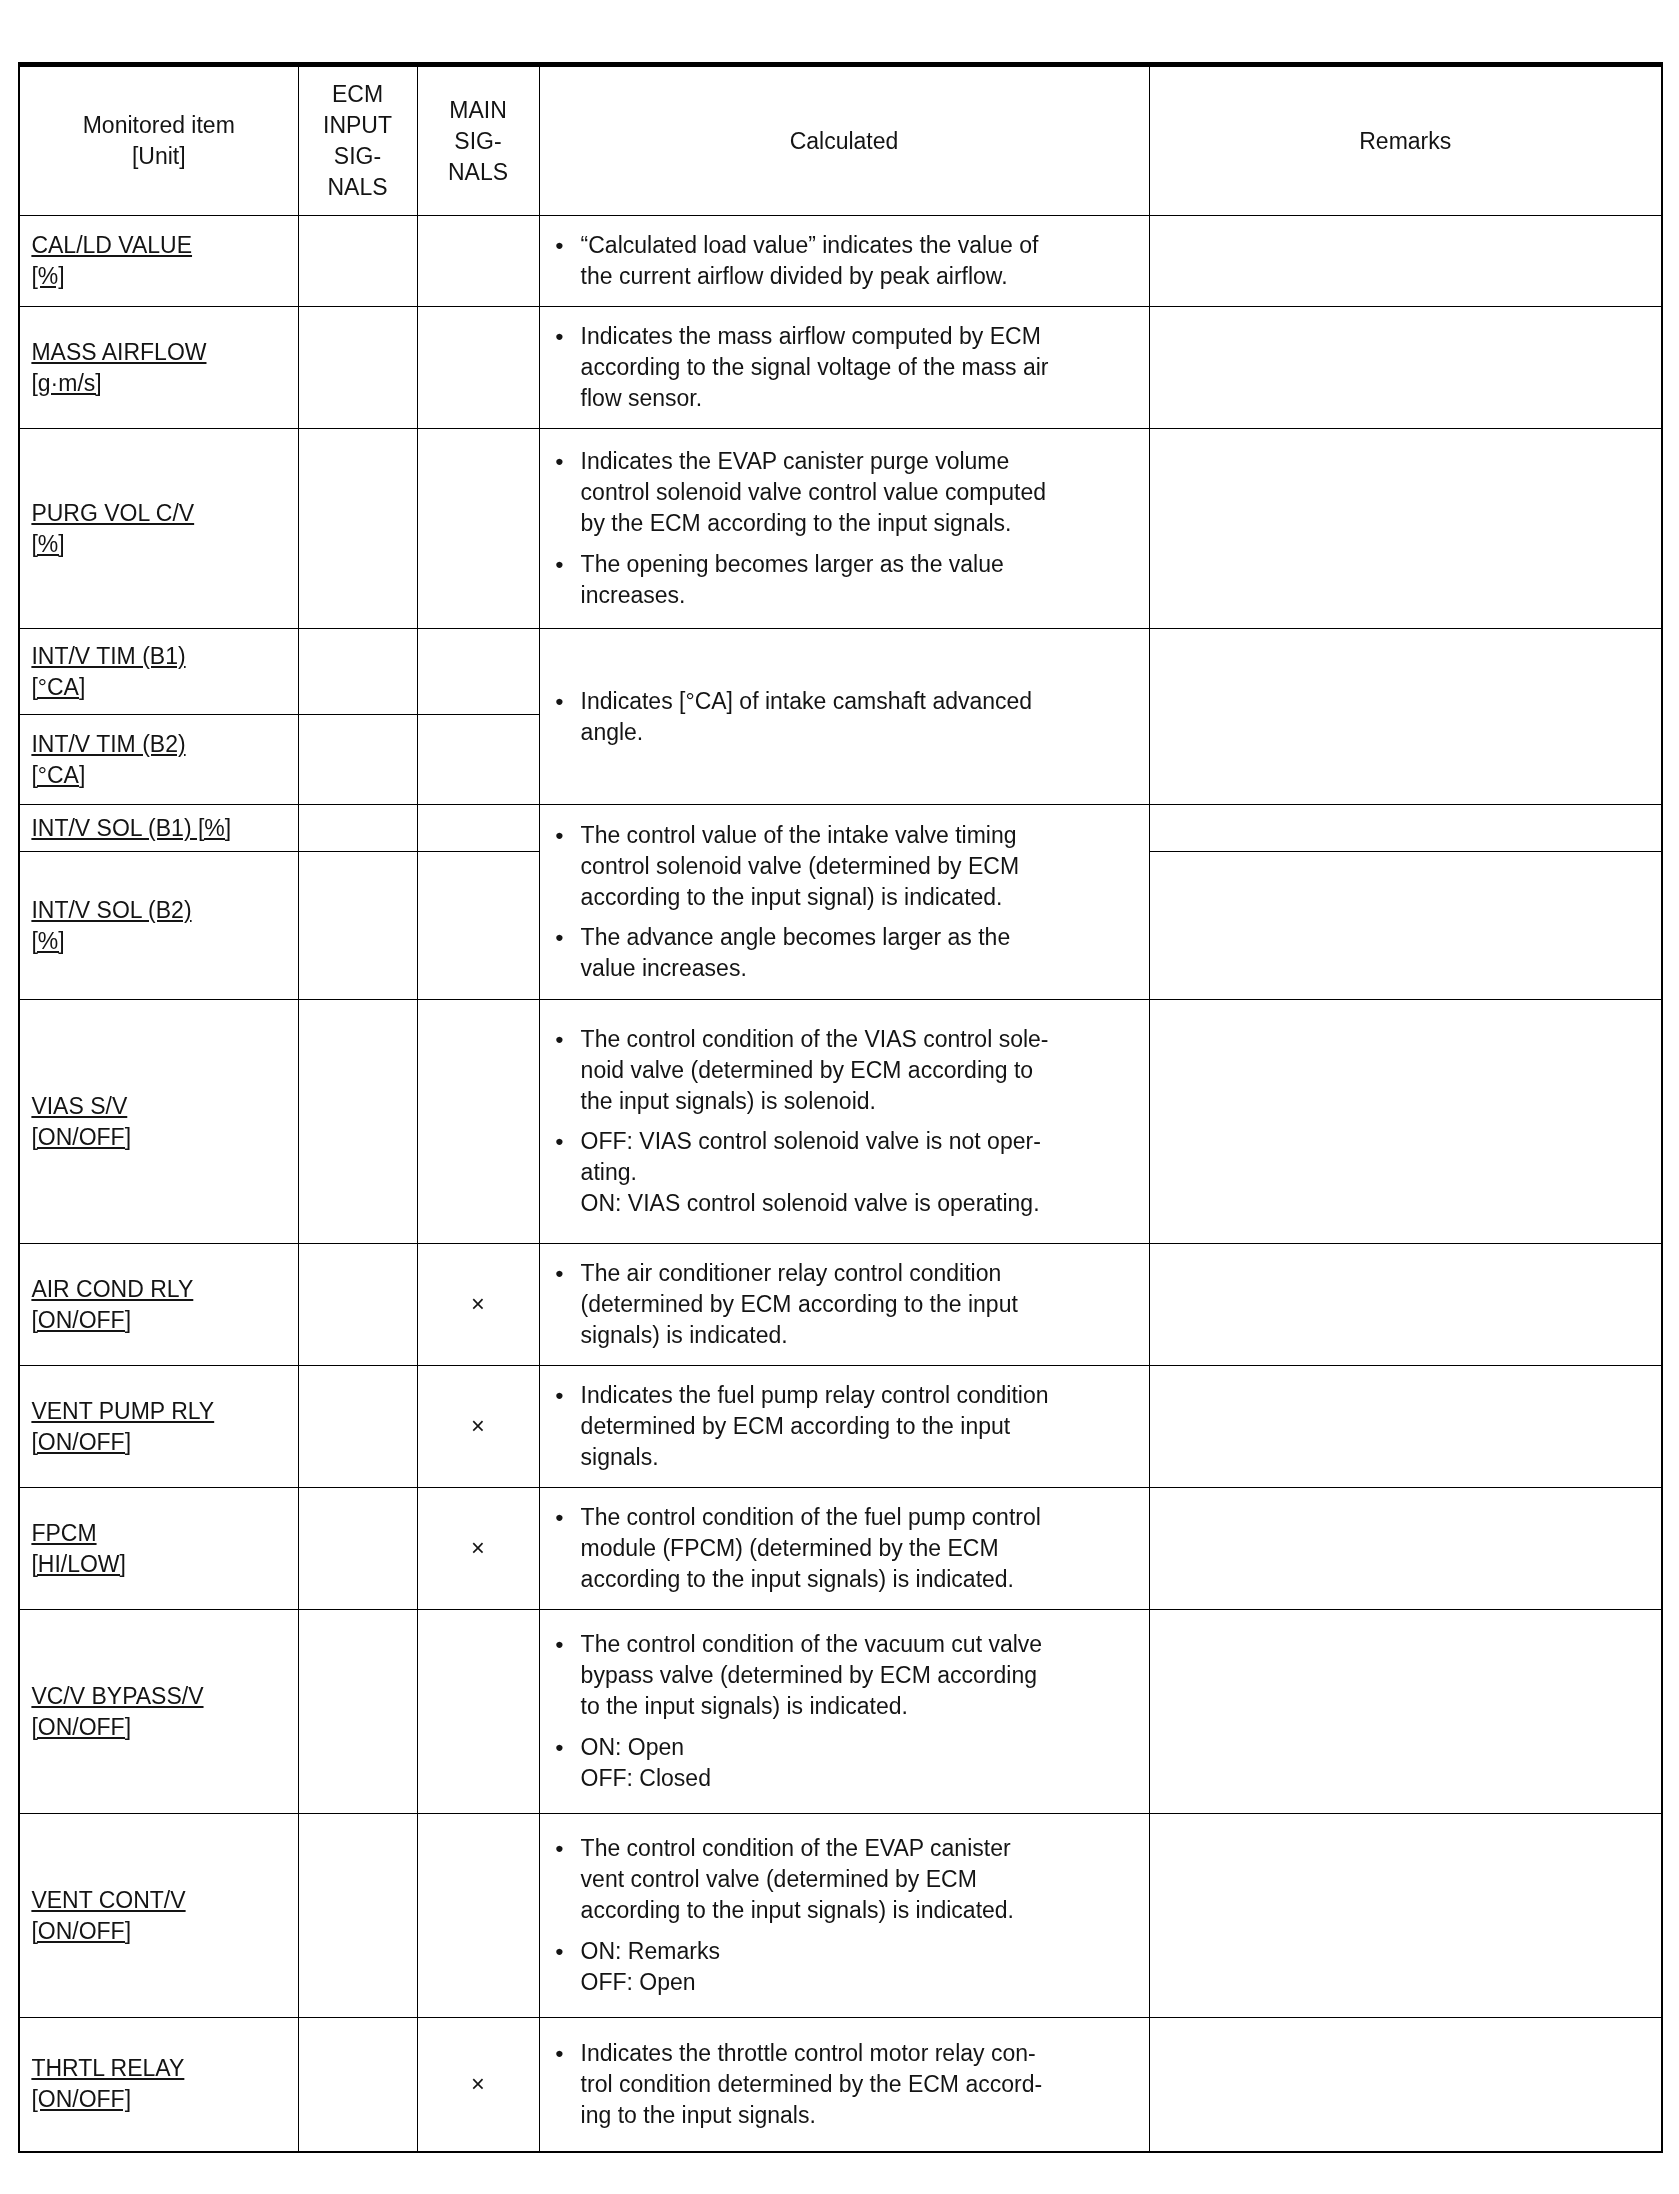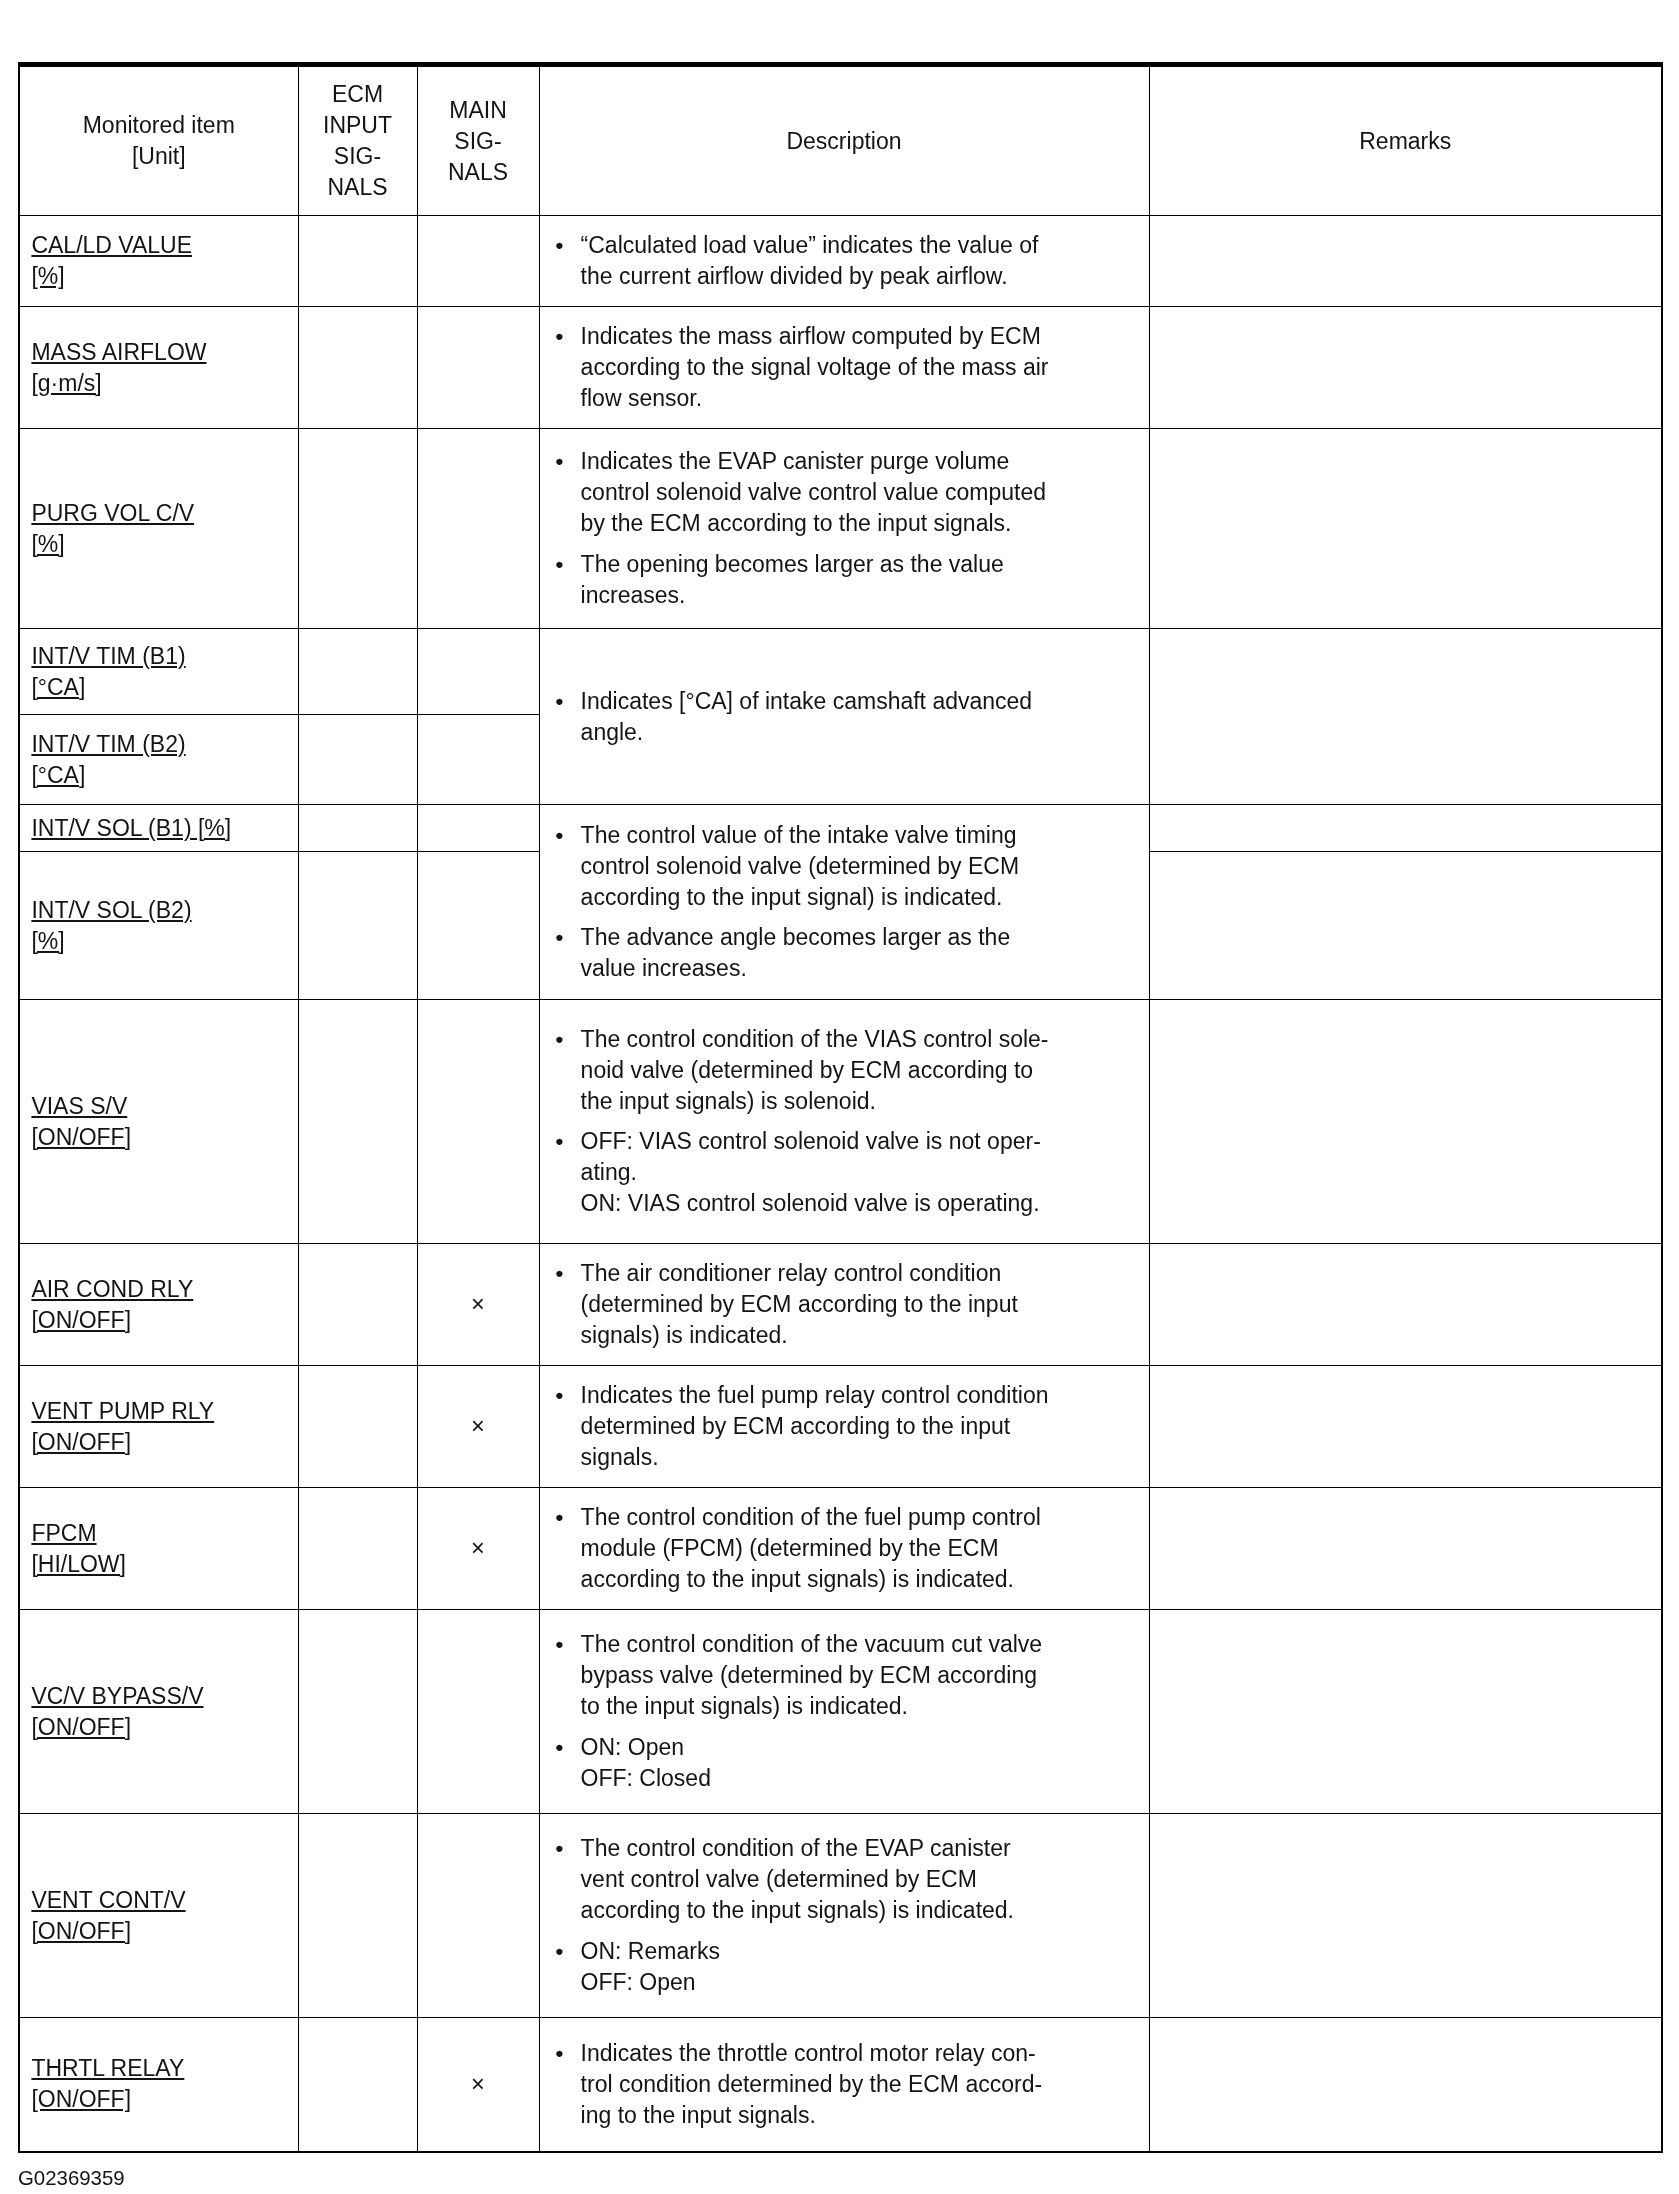--- a/index.html
+++ b/index.html
@@ -84,21 +84,21 @@
         <tr style="height:151px">
       <th class="h">Monitored item
 [Unit]</th>
       <th class="h">ECM
 INPUT
 SIG-
 NALS</th>
       <th class="h">MAIN
 SIG-
 NALS</th>
-      <th class="h">Description</th>
+      <th class="h">Calculated</th>
       <th class="h">Remarks</th>
     </tr>
 
     <tr style="height:91px">
       <td class="c-item">CAL/LD VALUE
 [%]</td>
       <td class="c-sig"></td>
       <td class="c-sig xmark"></td>
       <td class="c-desc">
         <div class="bul">“Calculated load value” indicates the value of
@@ -268,16 +268,15 @@
         <div class="bul">Indicates the throttle control motor relay con-
 trol condition determined by the ECM accord-
 ing to the input signals.</div>
       </td>
       <td class="c-rem"></td>
     </tr>
 
   </tbody>
     </table>
 
-  <div class="figid">G02369359</div>
 
 </div>
 
 
 </body></html>

